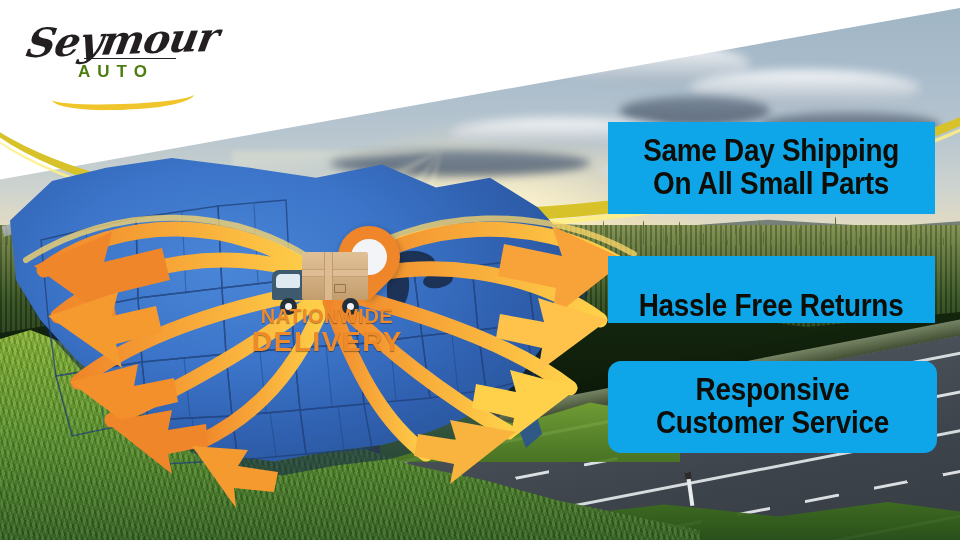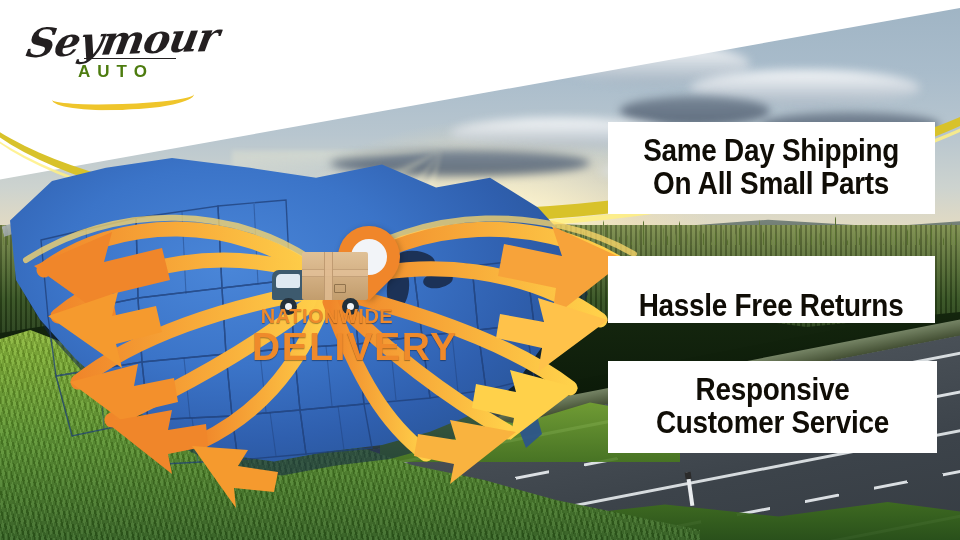--- a/index.html
+++ b/index.html
@@ -236,38 +236,38 @@
   }
   .w1 { left:8px; } .w2 { left:70px; }
 
   .nationwide {
     position:absolute; left:252px; top:306px; width:150px;
     text-align:center; color:#ef8a2b;
     font-family:"Liberation Sans", sans-serif; font-weight:700;
     text-shadow:0 1px 1px rgba(0,0,0,.35);
   }
   .nw-1 { font-size:20px; letter-spacing:.5px; line-height:1.05; }
-  .nw-2 { font-size:39px; letter-spacing:1.5px; line-height:1.05; }
+  .nw-2 { font-size:28px; letter-spacing:1.5px; line-height:1.05; }
 
   
   .callout {
     position:absolute;
-    background:#ffffff;
+    background:#0ea5e9;
     display:flex; flex-direction:column;
     align-items:center; justify-content:center;
     color:#100d06;
     font-family:"Liberation Sans Narrow","Liberation Sans", sans-serif;
     font-weight:700;
     text-align:center;
     line-height:1.06;
   }
   .callout span { display:block; transform:scaleX(.90); white-space:nowrap; }
   #callout-1 { left:608px; top:122px; width:327px; height:92px; font-size:31px; letter-spacing:-0.3px; }
   #callout-2 { left:608px; top:256px; width:327px; height:67px; font-size:31px; letter-spacing:-0.3px;justify-content:flex-end; }
-  #callout-3 { left:608px; top:361px; width:329px; height:92px; font-size:31px; letter-spacing:-0.3px; }
+  #callout-3 { left:608px; top:361px; width:329px; height:92px; font-size:31px; letter-spacing:-0.3px;border-radius:13px; }
 </style>
 </head>
 <body>
 
 <div class="stage">
 
   <div class="photo">
     <div class="sky"></div>
 
     <div class="cloud" style="left:560px;top:44px;width:190px;height:40px;"></div>

